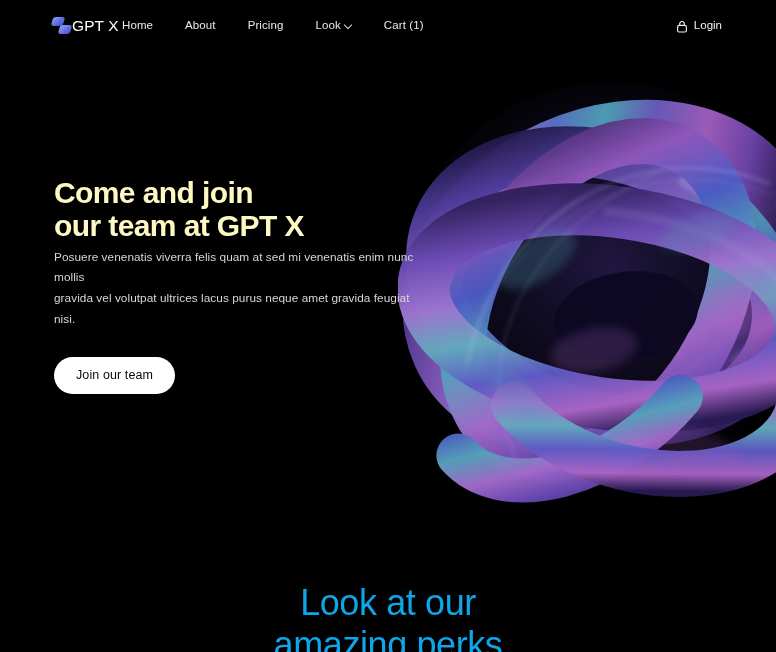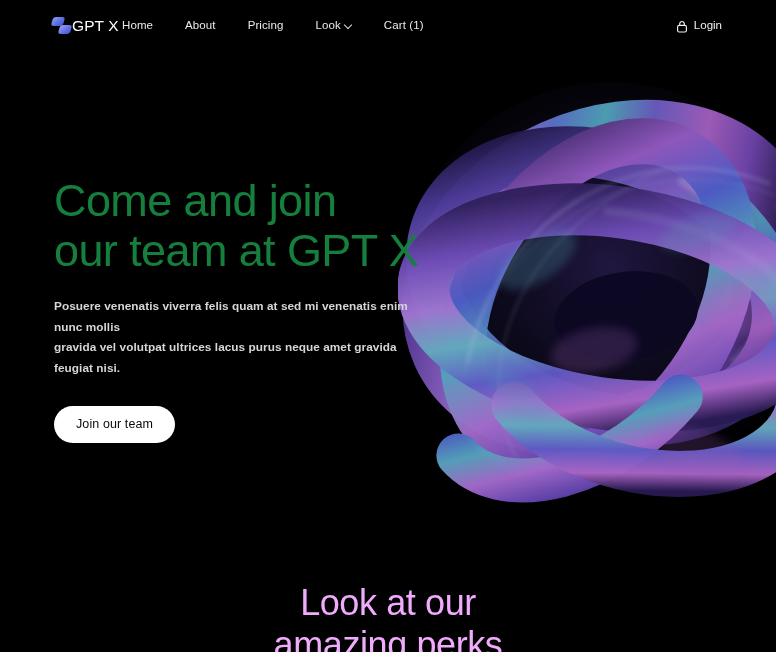--- a/index.html
+++ b/index.html
@@ -158,32 +158,32 @@
 
   .hero-copy {
     position: absolute;
     left: 54px;
     top: 124px;
     width: 400px;
     z-index: 20;
   }
 
   .hero-title {
-    font-size: 45px;
-    font-weight: 400;
+    font-size: 30px;
+    font-weight: 700;
     line-height: 1.11;
     letter-spacing: -0.6px;
-    color: #15803d;
+    color: #fef9c3;
     white-space: pre-line;
   }
 
   .hero-sub {
-    margin-top: 20px;
+    margin-top: 4px;
     font-size: 11.8px;
-    font-weight: 700;
+    font-weight: 400;
     line-height: 1.75;
     letter-spacing: 0.05px;
     color: #d6d6da;
     width: 375px;
     white-space: pre-line;
   }
 
   .hero-actions {
     margin-top: 28px;
     display: flex;
@@ -243,21 +243,21 @@
     justify-content: center;
   }
 
   .perks-title {
     margin-top: 48px;
     text-align: center;
     font-size: 36px;
     font-weight: 300;
     line-height: 1.16;
     letter-spacing: -0.4px;
-    color: #f0abfc;
+    color: #0ea5e9;
     white-space: pre-line;
   }
 </style>
 </head>
 <body>
 
 <div class="page">
 
   <header class="header">
 

